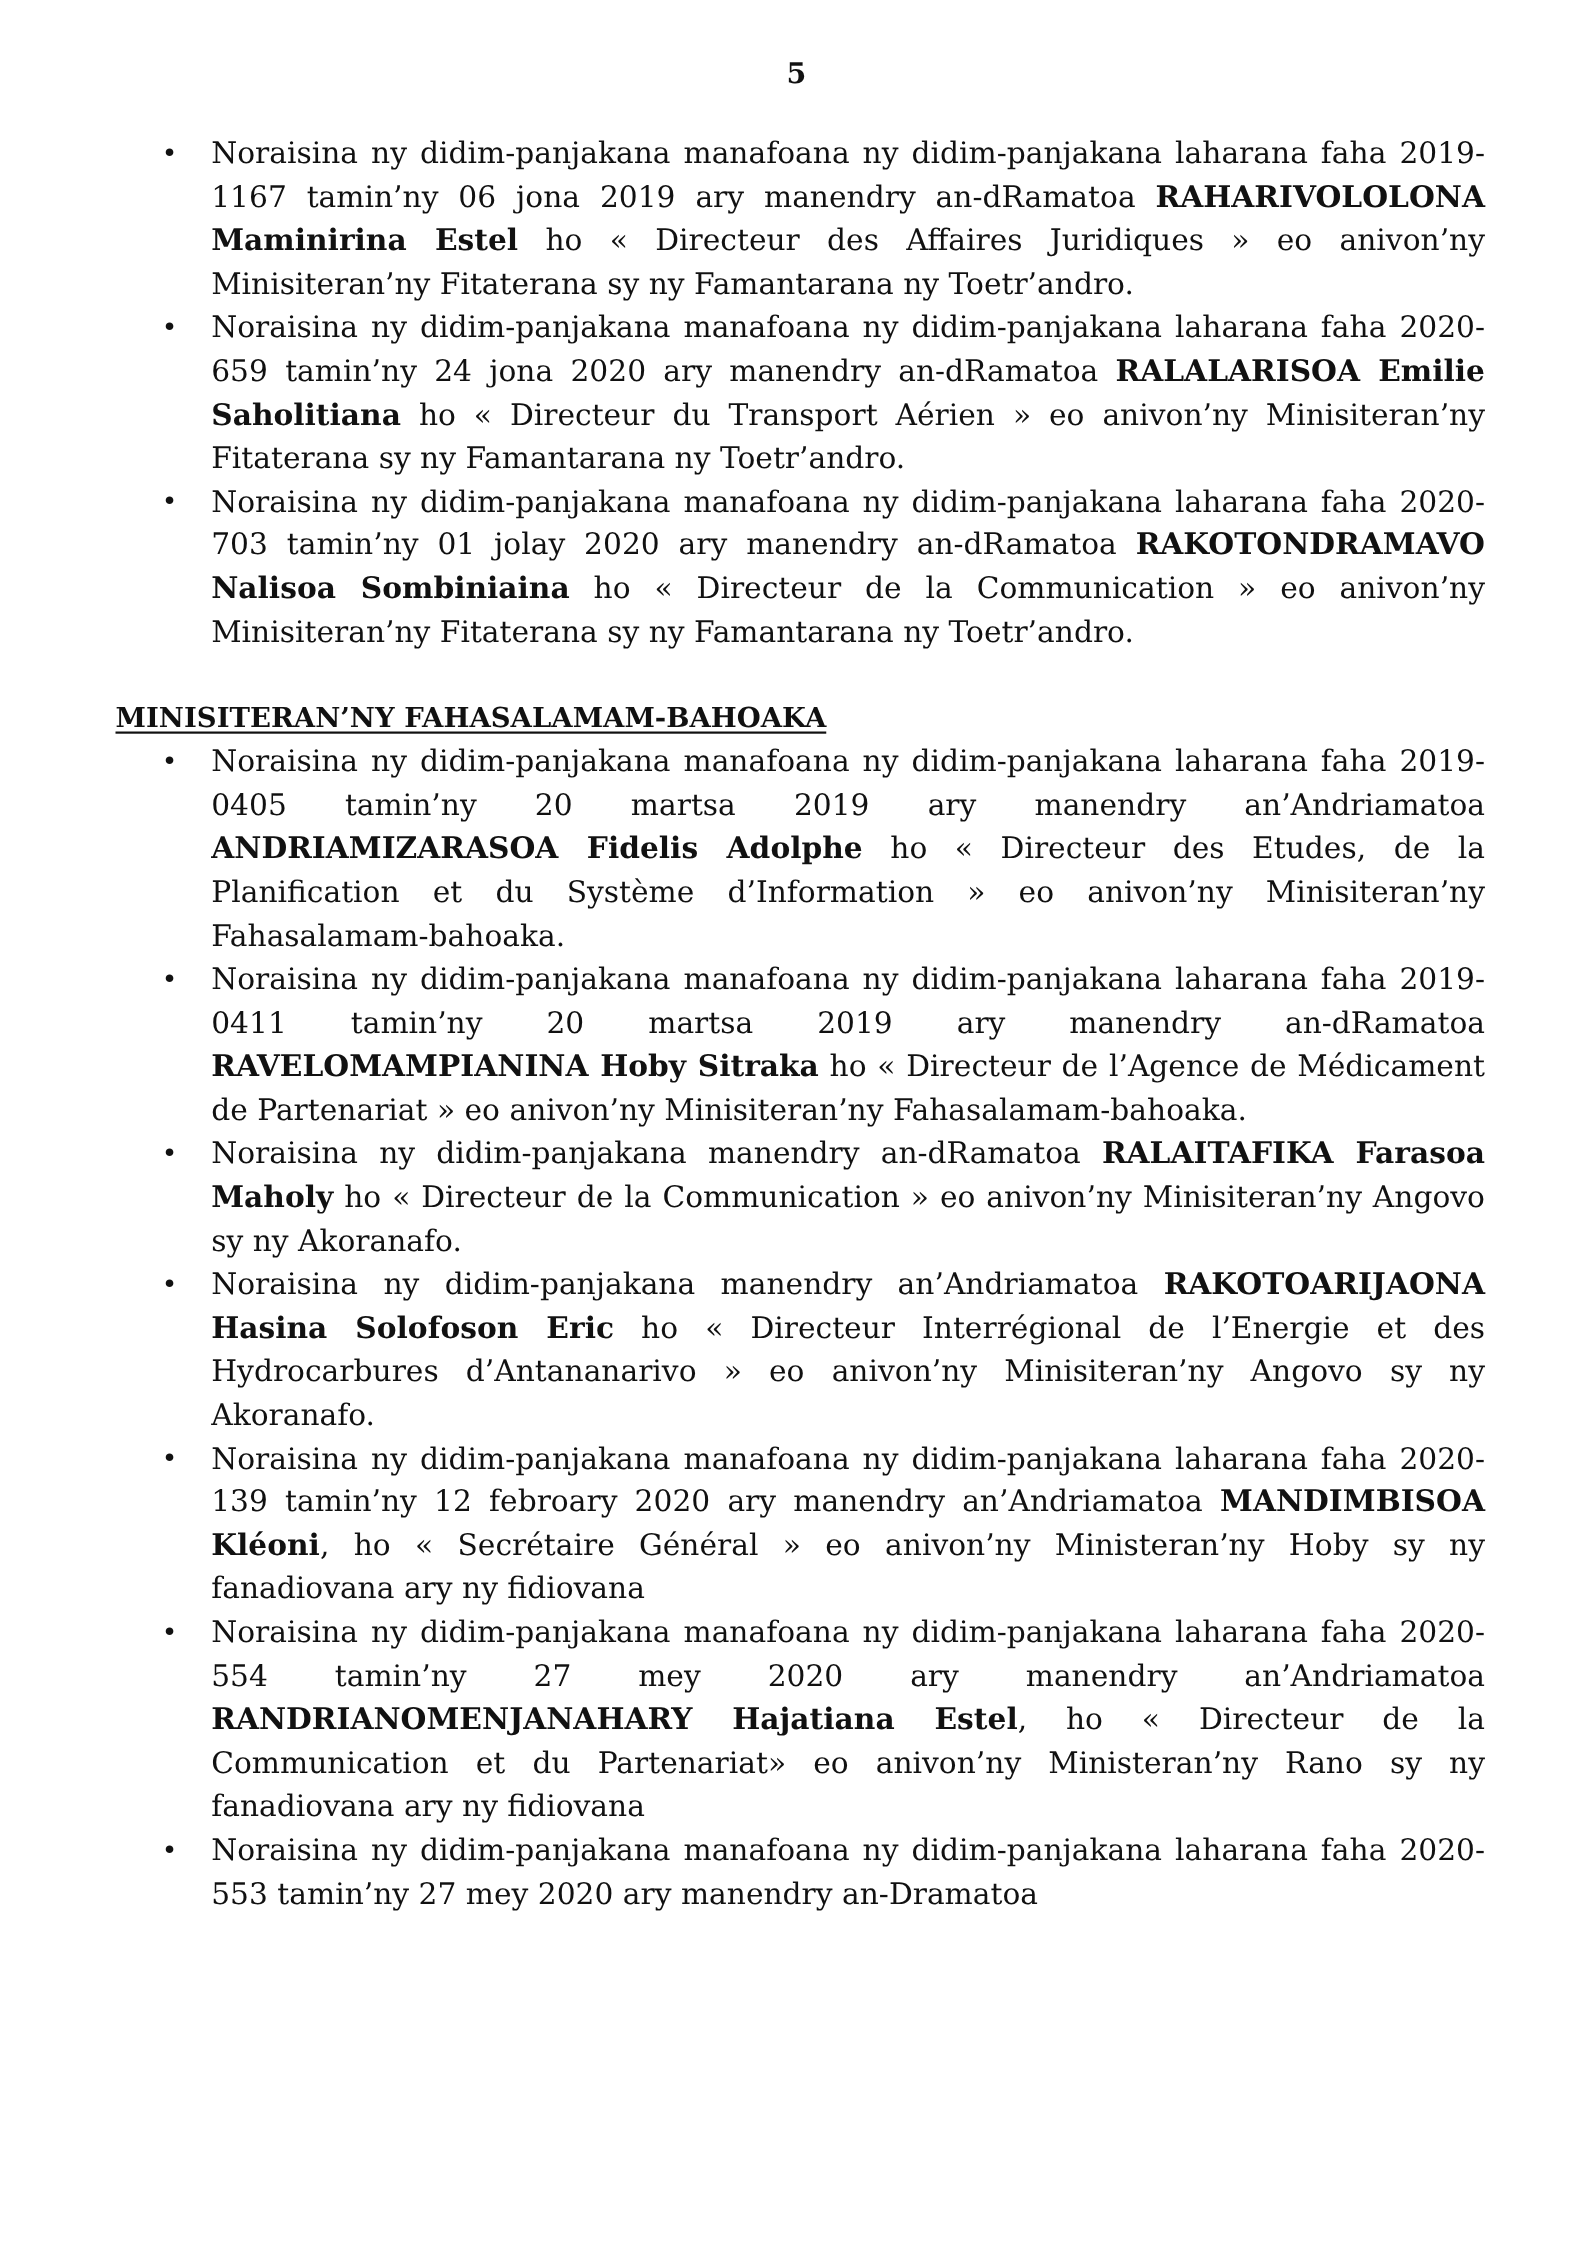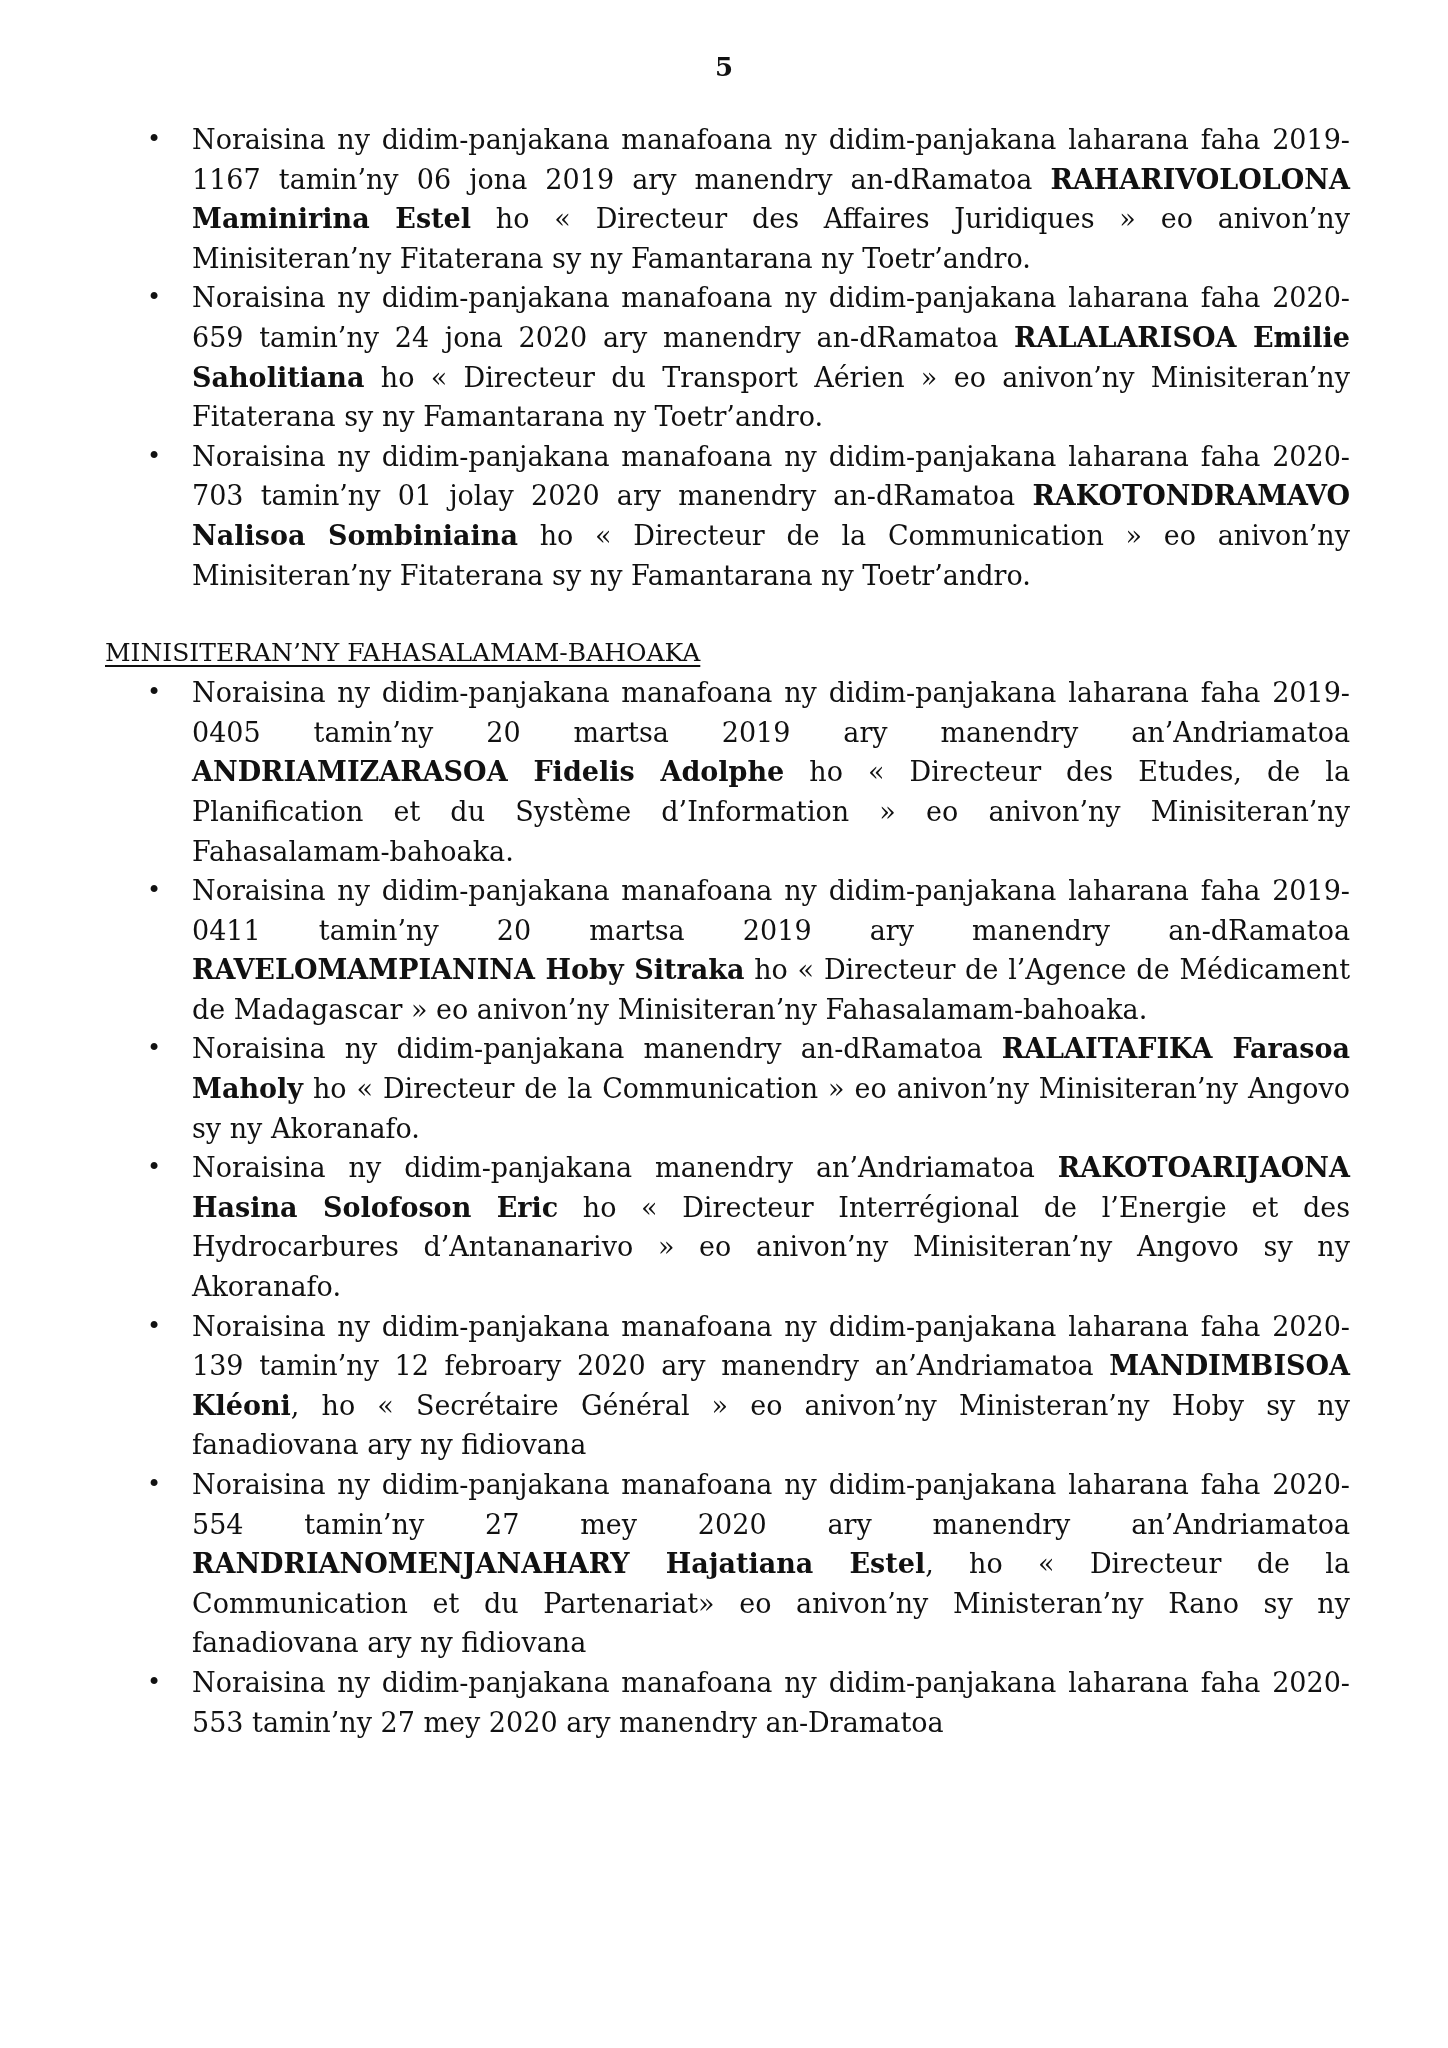--- a/index.html
+++ b/index.html
@@ -1,21 +1,21 @@
 <!DOCTYPE html>
 <html><head>
 <meta charset="utf-8">
 <style>
   html, body { margin: 0; padding: 0; background: #ffffff; }
   body { width: 1448px; height: 2048px; position: relative; overflow: hidden;
          font-family: "DejaVu Serif", "Liberation Serif", serif; color: #111; }
   .page-number { position: absolute; top: 52px; left: 0; width: 1448px; text-align: center;
                  font-weight: bold; font-size: 26px; }
   .content { position: absolute; top: 120px; left: 105px; width: 1245px; }
-  .section-heading { font-weight: normal; font-size: 25px; text-decoration: underline;
+  .section-heading { font-weight: bold; font-size: 25px; text-decoration: underline;
                      text-decoration-thickness: 2px; text-underline-offset: 4px;
                      margin: 38px 0 0 0; line-height: 40px; }
   ul.items { list-style: none; margin: 0; padding: 0; }
   li.item { position: relative; padding-left: 87px; font-size: 27px; line-height: 39.6px;
             text-align: justify; }
   li.item .bullet { position: absolute; left: 42px; top: 0; font-size: 24px; }
   .name { font-weight: bold; }
 </style>
 </head>
 <body>
@@ -30,21 +30,21 @@
       <li class="item"><span class="bullet">•</span><span>Noraisina ny didim-panjakana manafoana ny didim-panjakana laharana faha 2019-1167 tamin’ny 06 jona 2019 ary manendry an-dRamatoa </span><span class="name">RAHARIVOLOLONA Maminirina Estel</span><span> ho « Directeur des Affaires Juridiques » eo anivon’ny Minisiteran’ny Fitaterana sy ny Famantarana ny Toetr’andro.</span></li>
       <li class="item"><span class="bullet">•</span><span>Noraisina ny didim-panjakana manafoana ny didim-panjakana laharana faha 2020-659 tamin’ny 24 jona 2020 ary manendry an-dRamatoa </span><span class="name">RALALARISOA Emilie Saholitiana</span><span> ho « Directeur du Transport Aérien »  eo anivon’ny Minisiteran’ny Fitaterana sy ny Famantarana ny Toetr’andro.</span></li>
       <li class="item"><span class="bullet">•</span><span>Noraisina ny didim-panjakana manafoana ny didim-panjakana laharana faha 2020-703 tamin’ny 01 jolay 2020 ary manendry an-dRamatoa </span><span class="name">RAKOTONDRAMAVO Nalisoa Sombiniaina</span><span> ho « Directeur de la Communication » eo anivon’ny Minisiteran’ny Fitaterana sy ny Famantarana ny Toetr’andro.</span></li>
     </ul>
   </section>
 
   <section>
     <div class="section-heading">MINISITERAN’NY FAHASALAMAM-BAHOAKA</div>
     <ul class="items">
       <li class="item"><span class="bullet">•</span><span>Noraisina ny didim-panjakana manafoana ny didim-panjakana laharana faha 2019-0405 tamin’ny 20 martsa 2019 ary manendry an’Andriamatoa </span><span class="name">ANDRIAMIZARASOA Fidelis Adolphe</span><span> ho « Directeur des Etudes, de la Planification et du Système d’Information » eo anivon’ny Minisiteran’ny Fahasalamam-bahoaka.</span></li>
-      <li class="item"><span class="bullet">•</span><span>Noraisina ny didim-panjakana manafoana ny didim-panjakana laharana faha 2019-0411 tamin’ny 20 martsa 2019 ary manendry an-dRamatoa </span><span class="name">RAVELOMAMPIANINA Hoby Sitraka</span><span> ho « Directeur de l’Agence de Médicament de Madagascar » eo anivon’ny  Minisiteran’ny Fahasalamam-bahoaka.</span></li>
+      <li class="item"><span class="bullet">•</span><span>Noraisina ny didim-panjakana manafoana ny didim-panjakana laharana faha 2019-0411 tamin’ny 20 martsa 2019 ary manendry an-dRamatoa </span><span class="name">RAVELOMAMPIANINA Hoby Sitraka</span><span> ho « Directeur de l’Agence de Médicament de Partenariat » eo anivon’ny  Minisiteran’ny Fahasalamam-bahoaka.</span></li>
     </ul>
   </section>
 
   <section>
     <ul class="items">
       <li class="item"><span class="bullet">•</span><span>Noraisina ny didim-panjakana manendry an-dRamatoa </span><span class="name">RALAITAFIKA Farasoa Maholy</span><span> ho « Directeur de la Communication » eo anivon’ny Minisiteran’ny Angovo sy ny Akoranafo.</span></li>
       <li class="item"><span class="bullet">•</span><span>Noraisina ny didim-panjakana manendry an’Andriamatoa </span><span class="name">RAKOTOARIJAONA Hasina Solofoson Eric</span><span> ho « Directeur Interrégional de l’Energie et des Hydrocarbures d’Antananarivo »  eo anivon’ny Minisiteran’ny Angovo sy ny Akoranafo.</span></li>
     </ul>
   </section>
 

